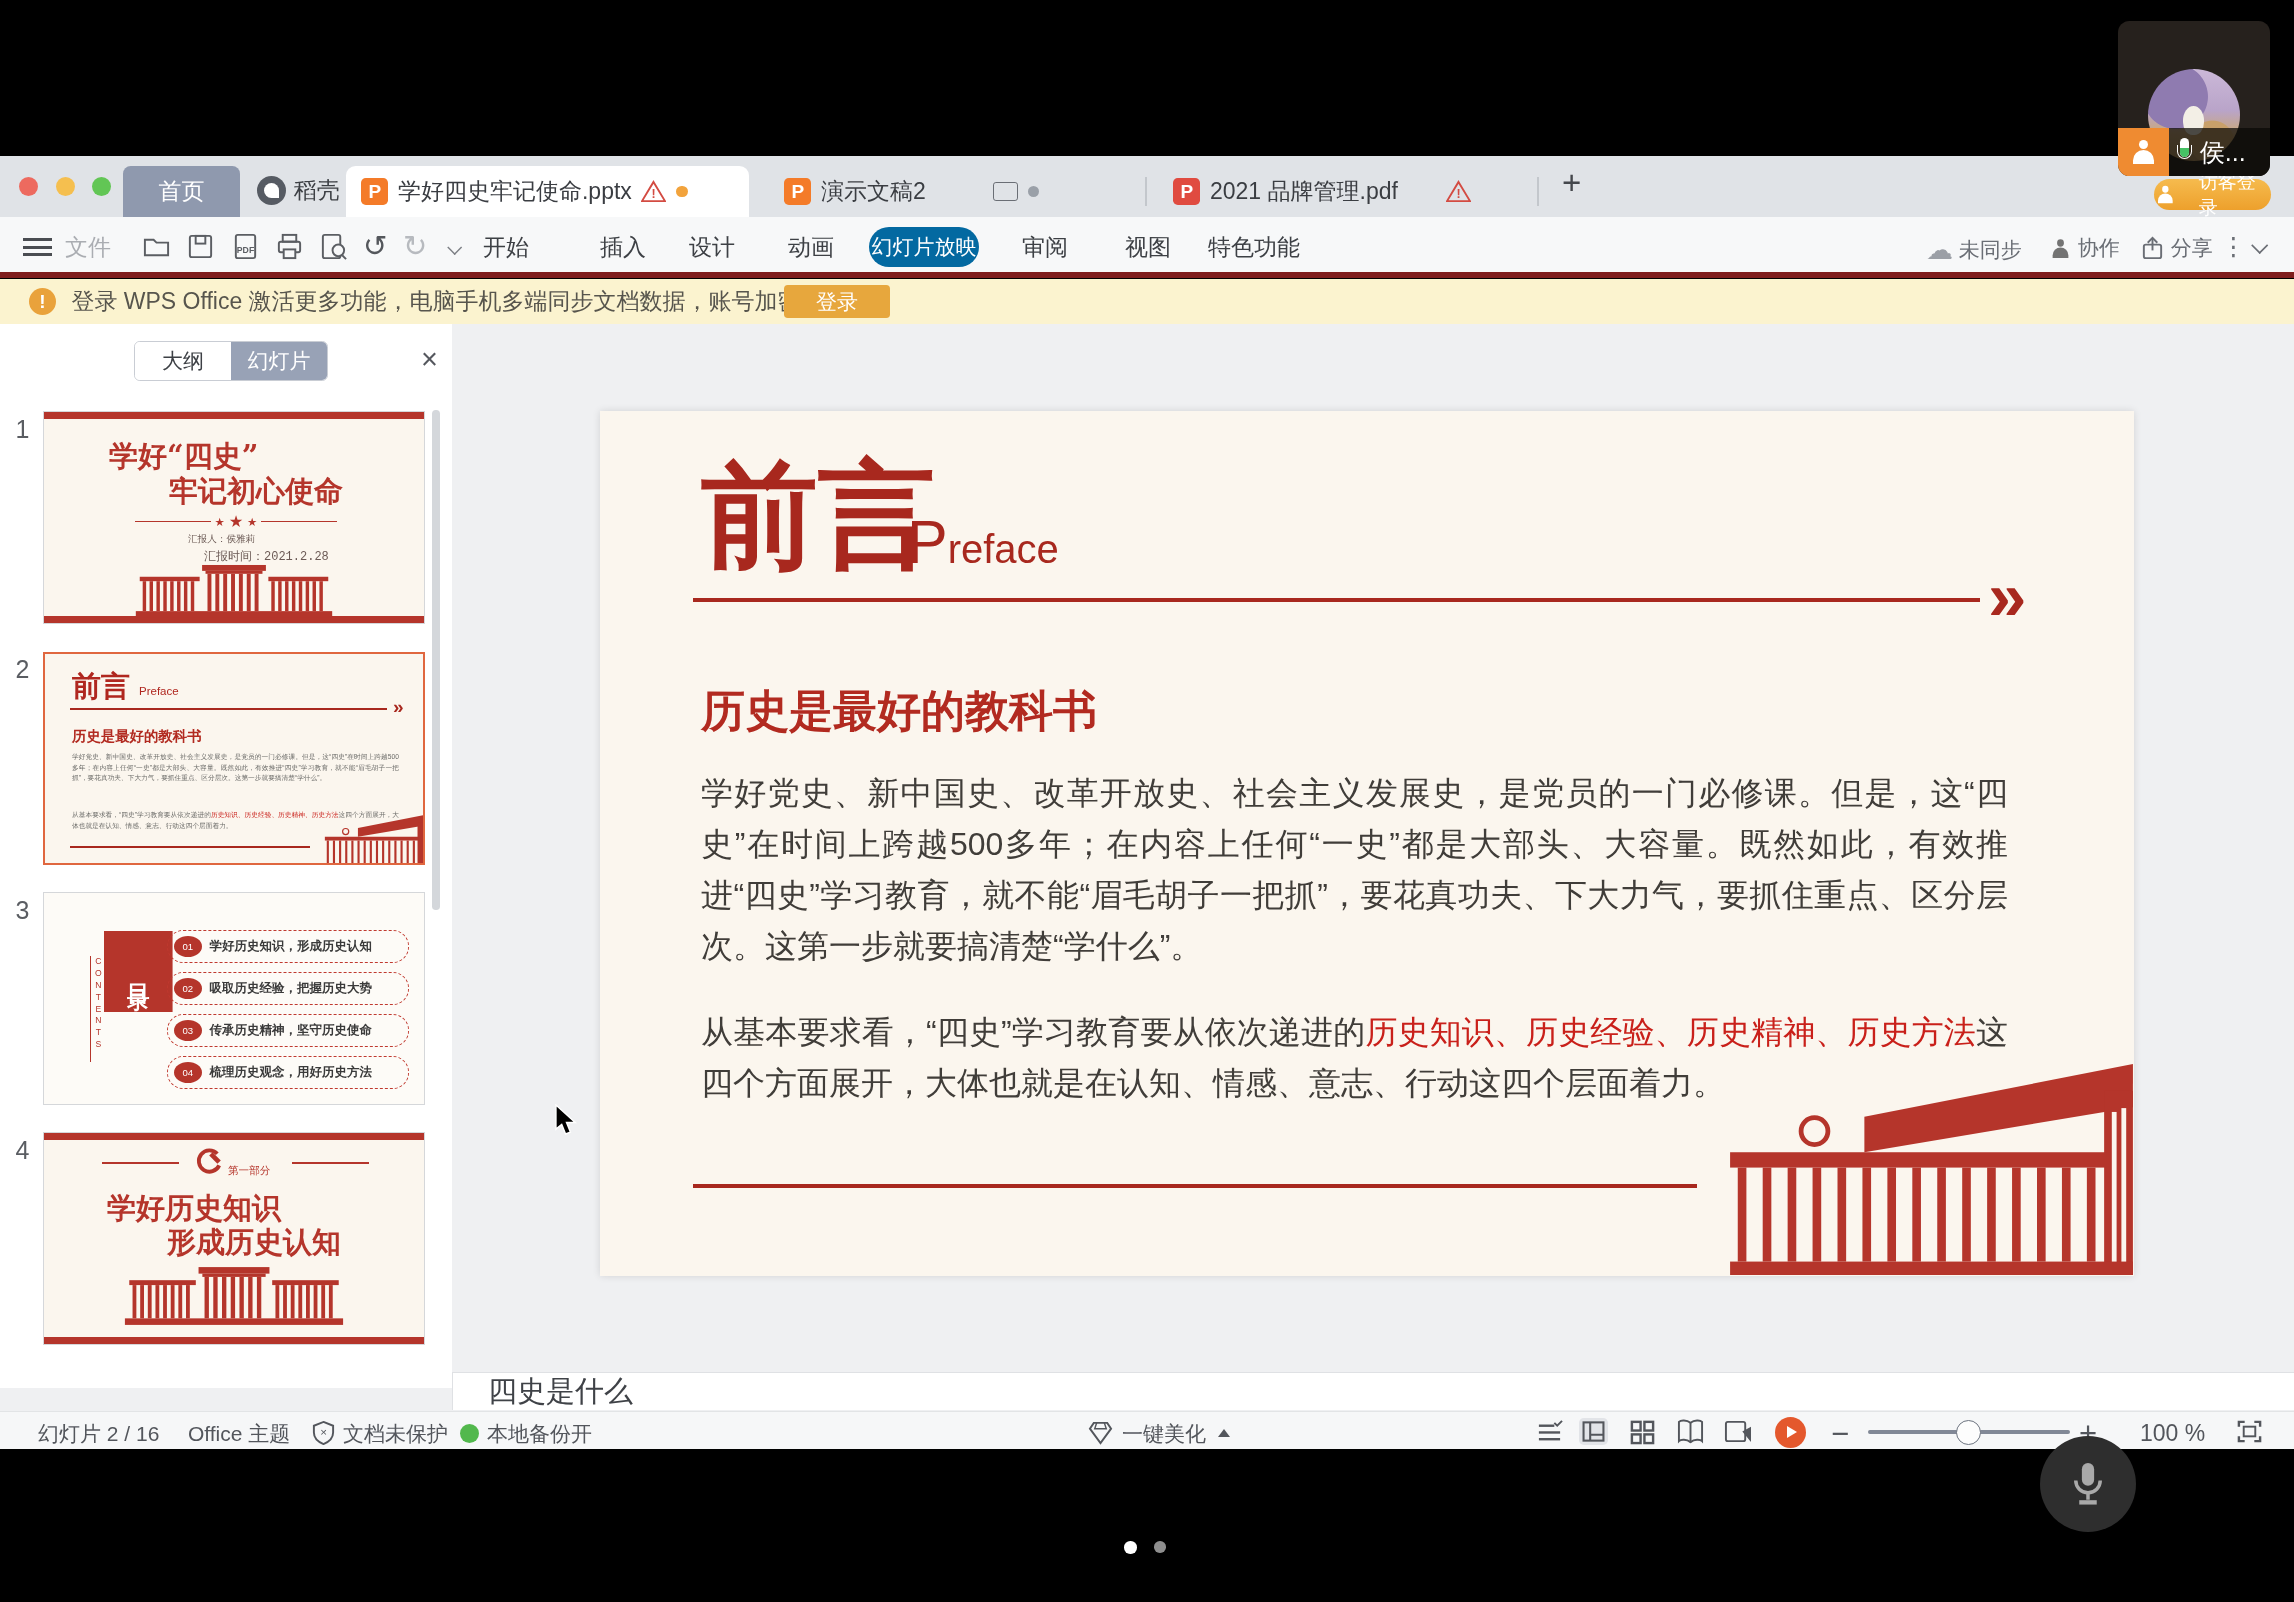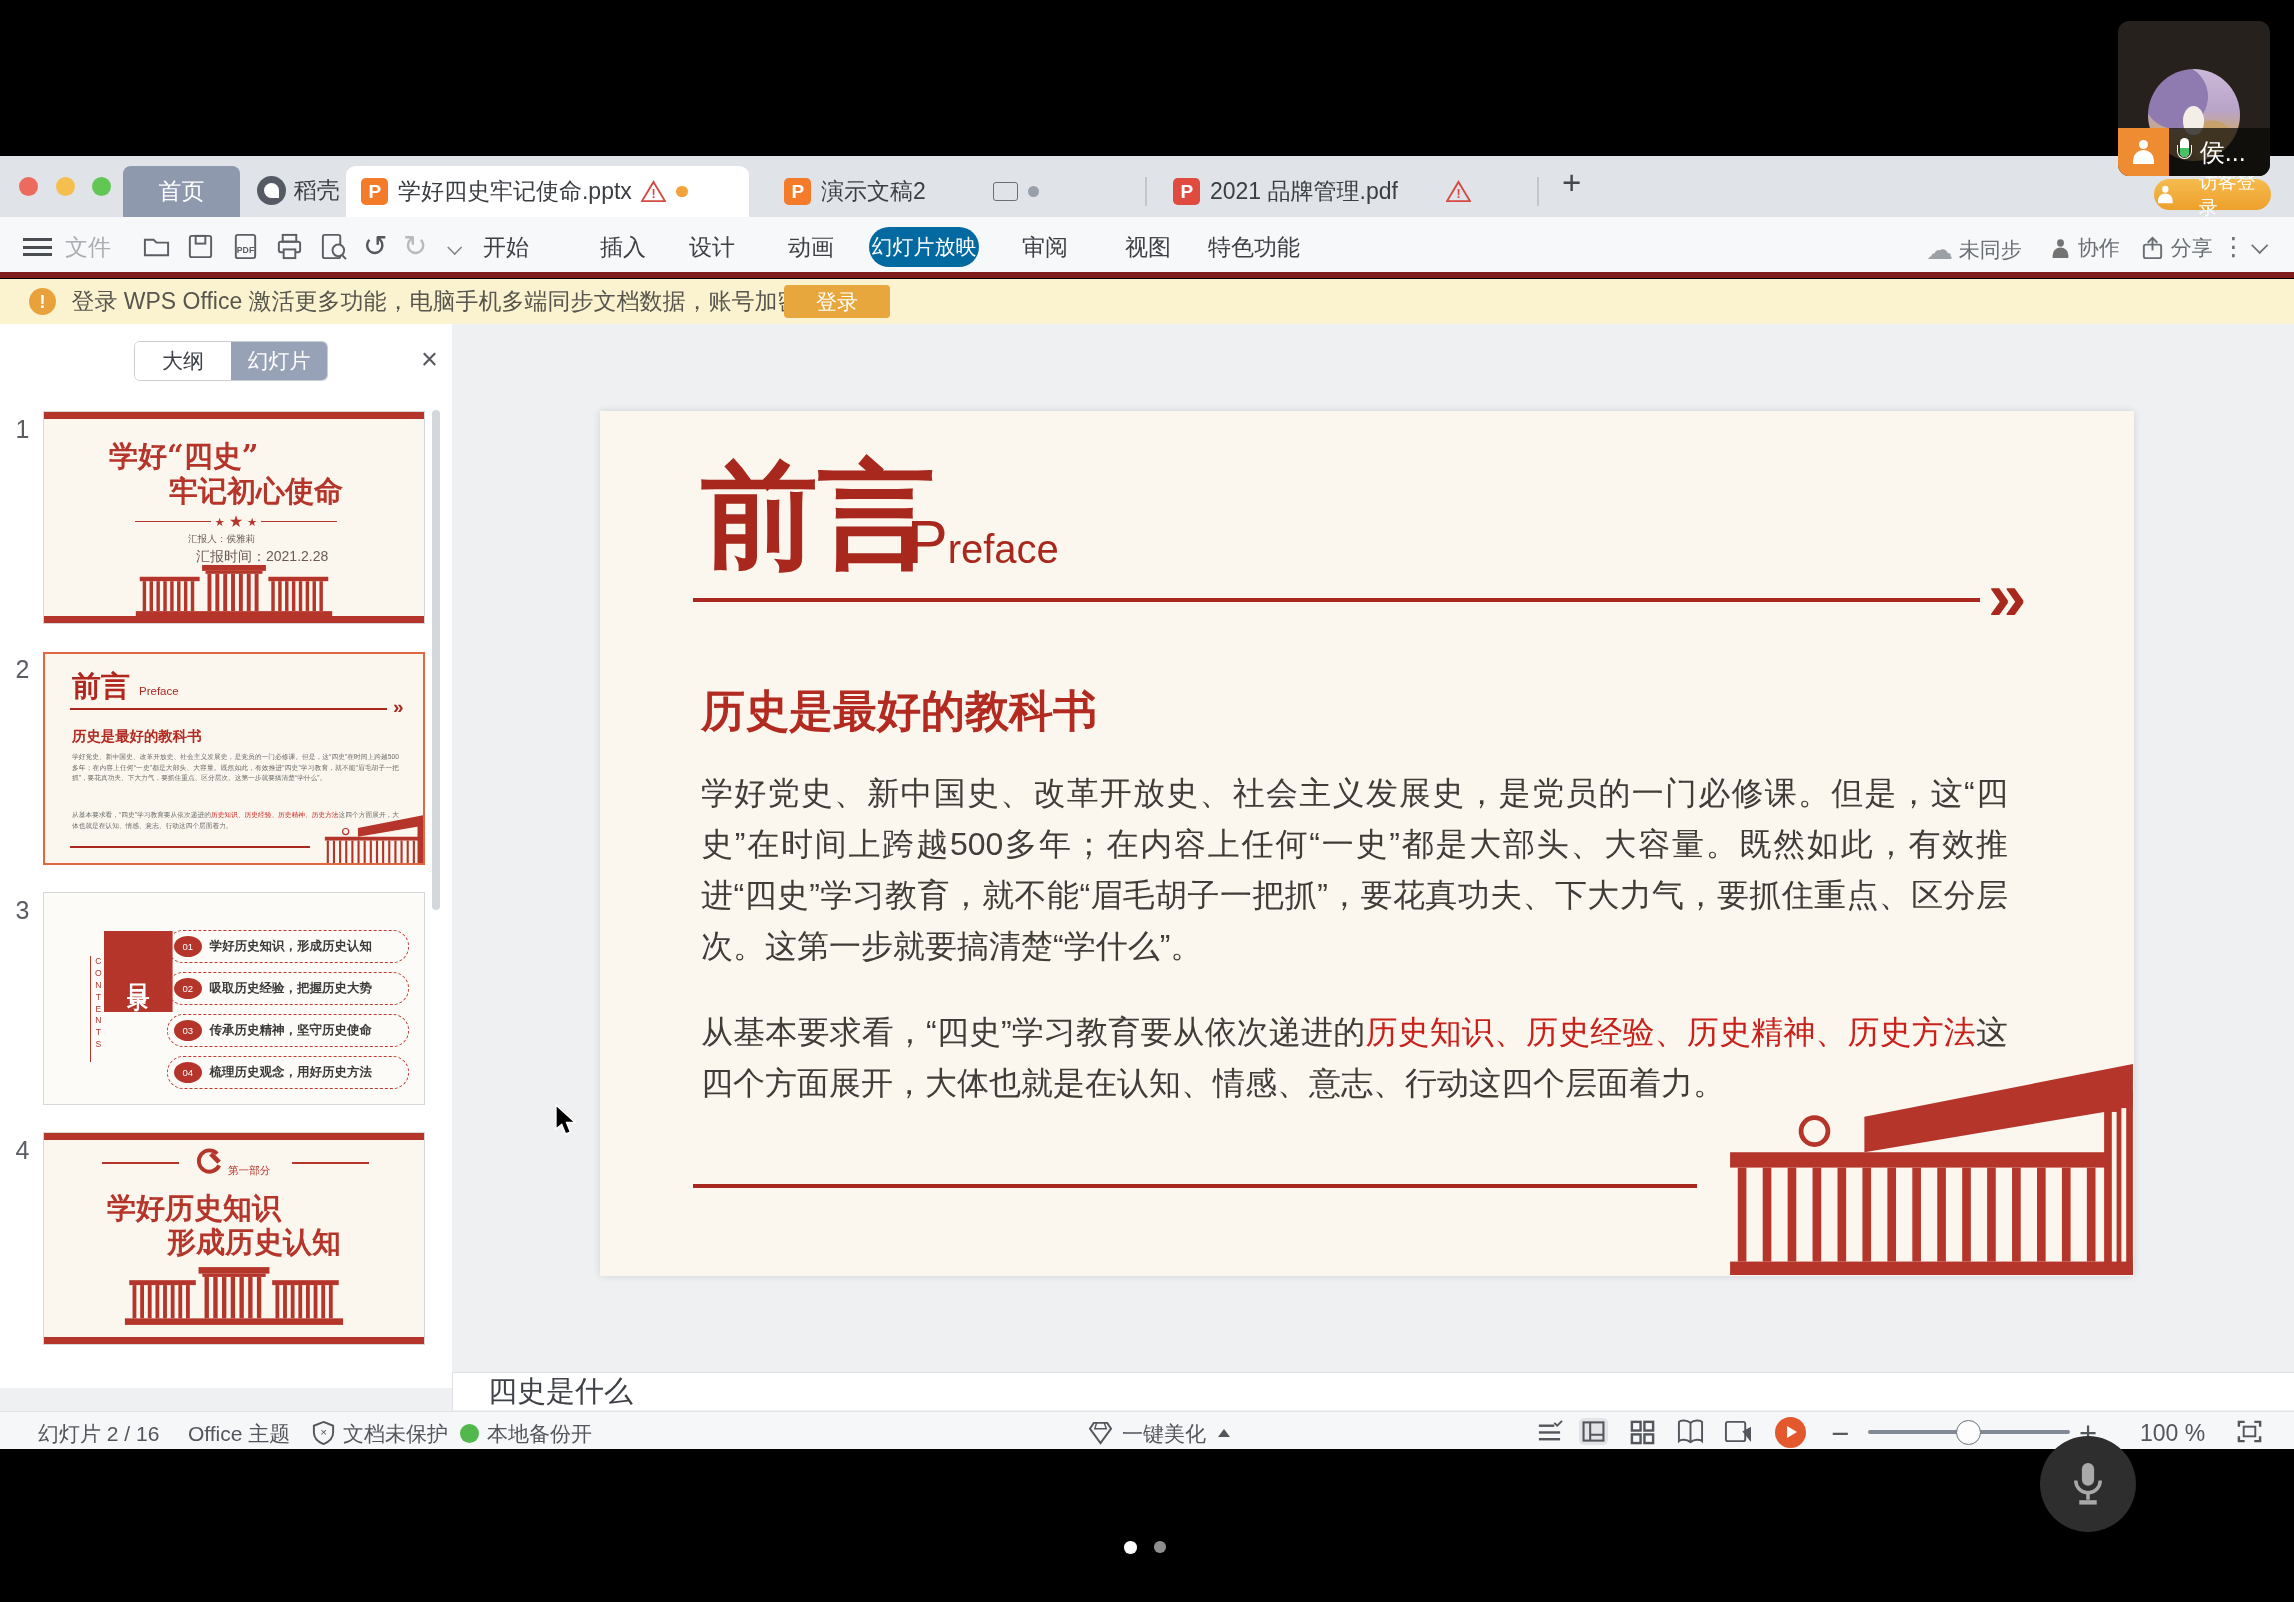--- a/index.html
+++ b/index.html
@@ -257,21 +257,21 @@
         <div class="abs call" style="left:65px;top:25px;font-size:29px;">学好“四史”</div>
         <div class="abs call" style="left:125px;top:60px;font-size:29px;">牢记初心使命</div>
         <div class="abs" style="left:91px;top:100px;width:202px;color:#b5352b;font-size:11.5px;display:flex;align-items:center;gap:3.8px;">
           <span style="flex:1;height:1.9px;background:#b5352b;"></span>
             <span>★</span>
             <span style="font-size:16.3px;">★</span>
             <span>★</span>
             <span style="flex:1;height:1.9px;background:#b5352b;"></span>
         </div>
         <div class="abs" style="left:144px;top:121px;font-size:9.6px;color:#6b5a55;">汇报人：侯雅莉</div>
-        <div class="abs" style="left:152px;top:136px;font-size:14px;color:#6b5a55;">汇报时间：2021.2.28</div>
+        <div class="abs" style="left:160px;top:136px;font-size:12px;color:#6b5a55;font-family:Liberation Mono, monospace;">汇报时间：2021.2.28</div>
         <svg class="abs" style="left:46px;top:152px;" width="288" height="54" viewBox="0 0 400 110">
           <g fill="#b5352b">
             <rect x="135" y="2" width="130" height="12"></rect>
               <rect x="142" y="14" width="116" height="6"></rect>
             <rect x="146" y="20" width="8" height="76"></rect>
               <rect x="162" y="20" width="8" height="76"></rect>
               <rect x="178" y="20" width="8" height="76"></rect>
               <rect x="194" y="20" width="8" height="76"></rect>
               <rect x="210" y="20" width="8" height="76"></rect>
               <rect x="226" y="20" width="8" height="76"></rect>

